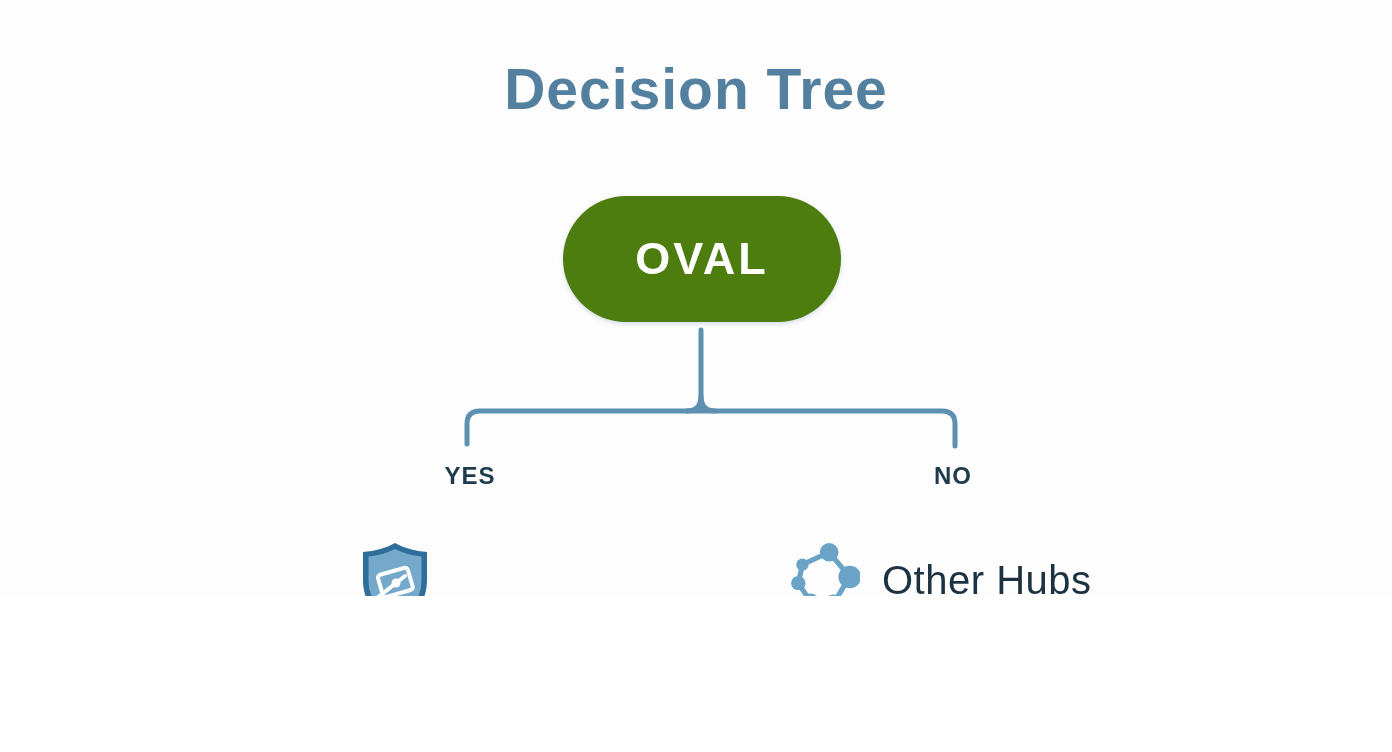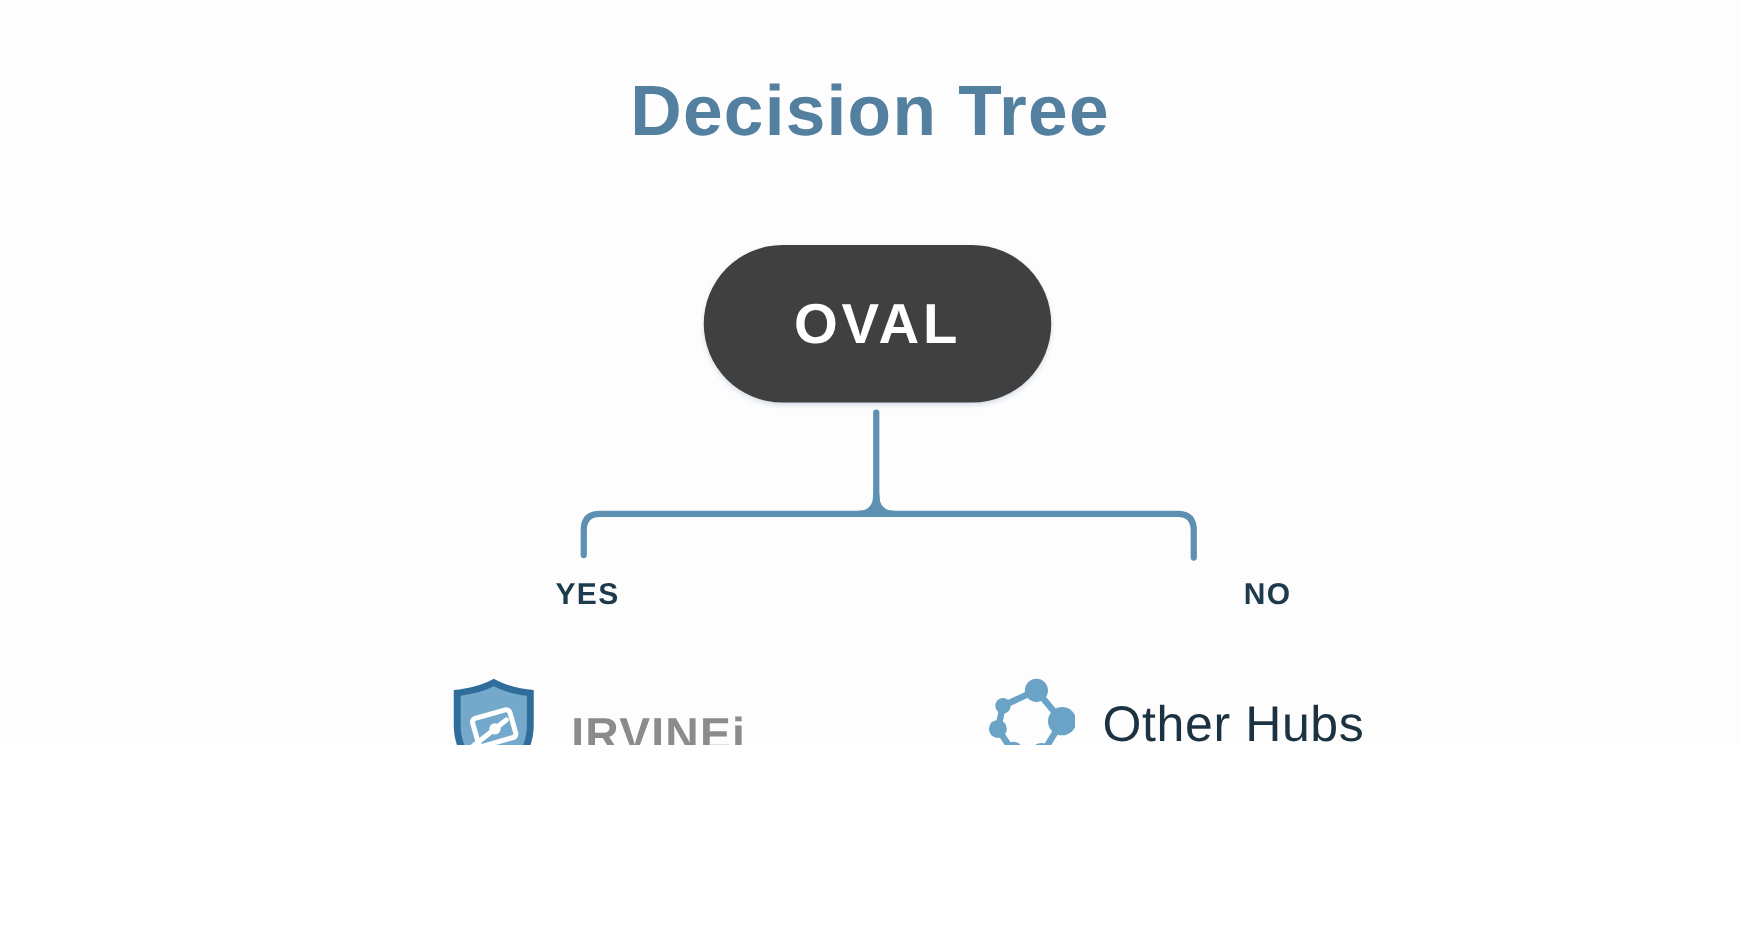--- a/index.html
+++ b/index.html
@@ -25,21 +25,21 @@
     font-weight: bold;
     letter-spacing: 1px;
     color: #54809f;
   }
   .root-node {
     position: absolute;
     left: 563px;
     top: 196px;
     width: 278px;
     height: 126px;
-    background: #404040;
+    background: #4d7c0f;
     border-radius: 63px;
     display: flex;
     align-items: center;
     justify-content: center;
     box-shadow: 0 2px 4px rgba(90,130,160,0.25);
   }
   .root-node .label {
     color: #ffffff;
     font-size: 45px;
     font-weight: bold;
@@ -57,21 +57,21 @@
     position: absolute;
     top: 462px;
     width: 160px;
     text-align: center;
     font-size: 24px;
     font-weight: bold;
     letter-spacing: 1px;
     color: #1d3b4c;
   }
   .answer.yes { left: 390px; }
-  .answer.no  { left: 873px; text-align: right; }
+  .answer.no  { left: 873px; }
   .leaf {
     position: absolute;
     display: flex;
     align-items: center;
   }
   .leaf.left  { left: 355px; top: 540px; }
   .leaf.right { left: 788px; top: 542px; }
   .leaf .icon { flex: 0 0 auto; }
   .yes-result {
     margin-left: 22px;
@@ -121,21 +121,21 @@
         <path d="M40 9 C48 13 57 15.5 66.5 16.5 L66.5 40 C66.5 59.5 54.5 73 40 81 C25.5 73 13.5 59.5 13.5 40 L13.5 16.5 C23 15.5 32 13 40 9 Z" fill="#74a9cc"></path>
 
         <g stroke="#ffffff" stroke-width="4" fill="none" stroke-linejoin="round" stroke-linecap="round">
           <rect x="25" y="31" width="31" height="23" rx="3" transform="rotate(-16 40 43)"></rect>
           <path d="M22 58 L50 36"></path>
         </g>
         <circle cx="41" cy="43" r="4.5" fill="#ffffff"></circle>
       </svg>
     </span>
     <span class="yes-result">
-      <span>IRVINEi</span><br>
+      <br>
     </span>
   </div>
 
   <div class="leaf right">
     <span class="icon">
       <svg width="72" height="72" viewBox="0 0 70 70" xmlns="http://www.w3.org/2000/svg">
         <g stroke="#6ba3c7" stroke-width="5" stroke-linecap="round">
           <line x1="40" y1="10" x2="14" y2="22"></line>
           <line x1="14" y1="22" x2="10" y2="40"></line>
           <line x1="10" y1="40" x2="22" y2="58"></line>

